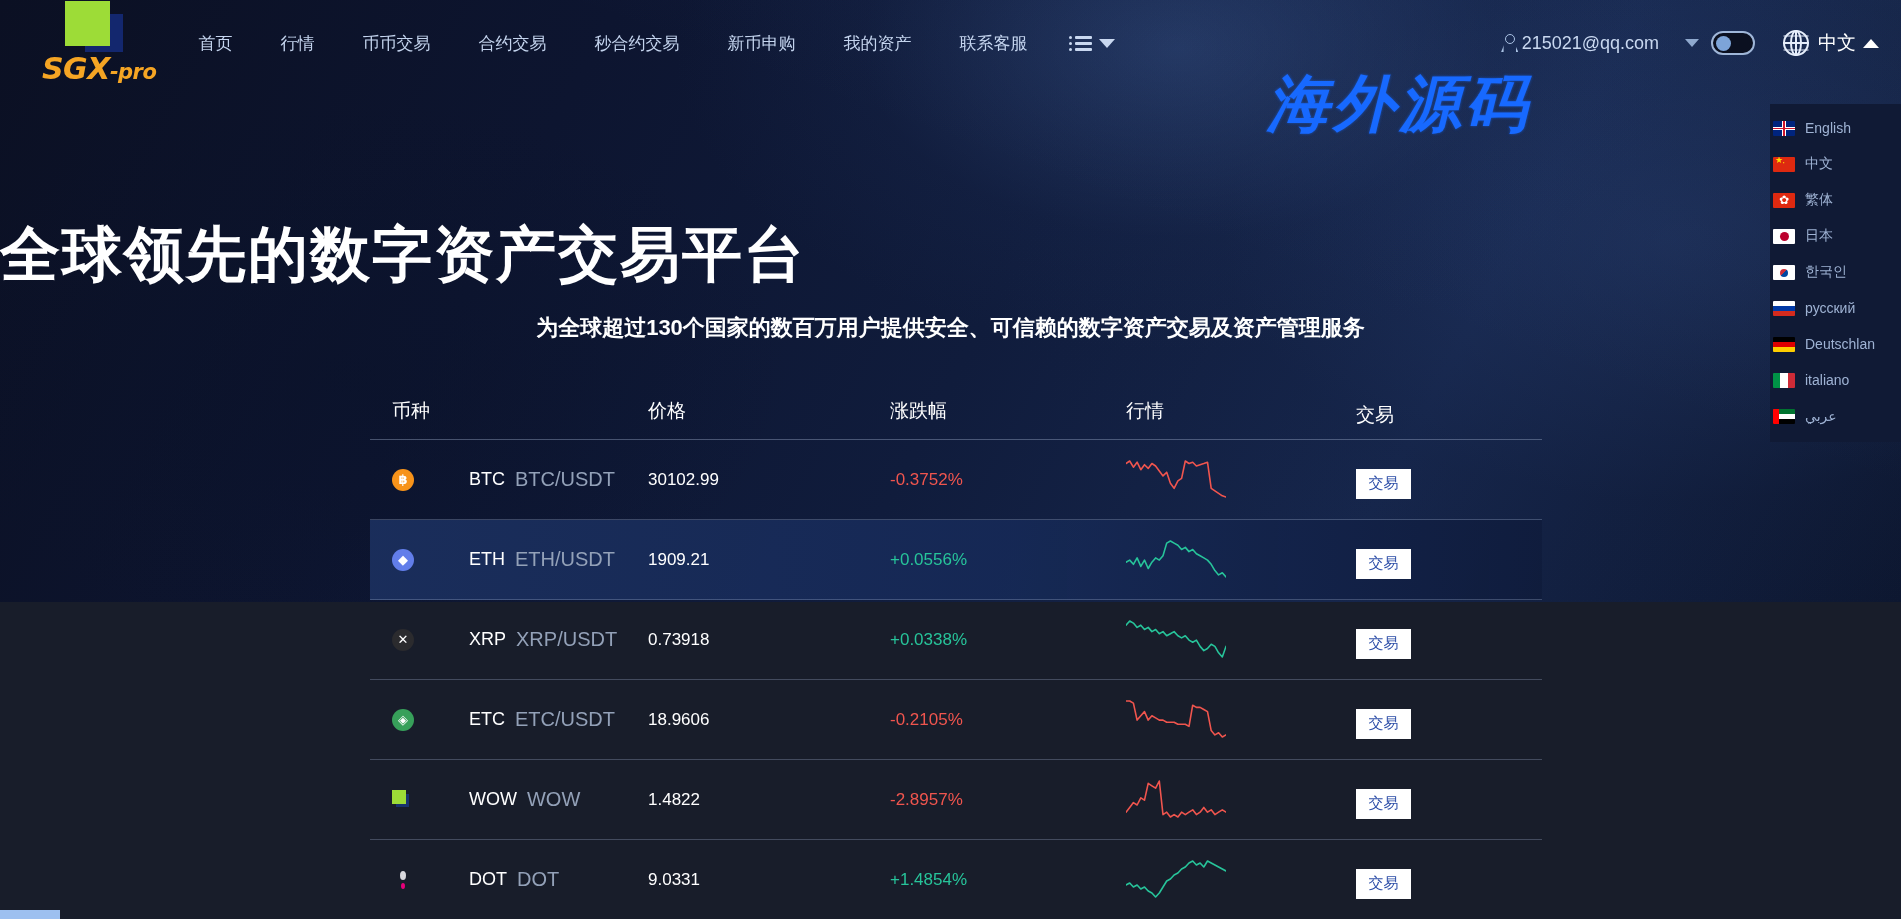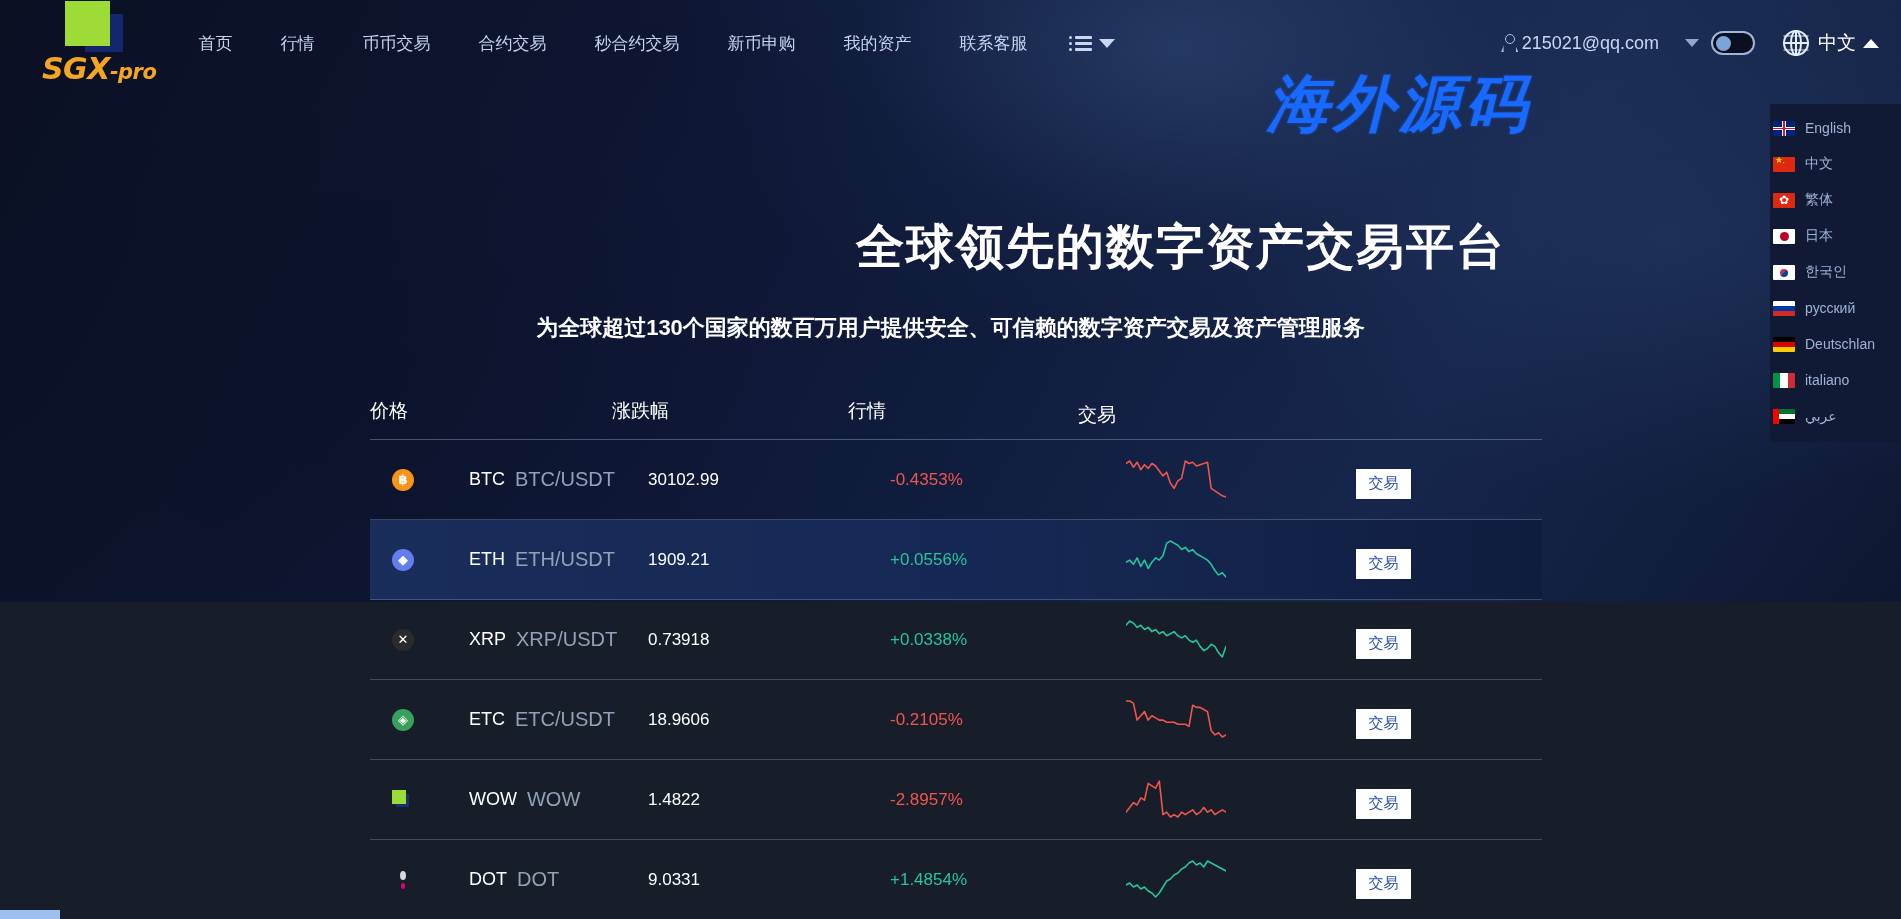--- a/index.html
+++ b/index.html
@@ -173,22 +173,22 @@
   .watermark {
     position:absolute; left:1267px; top:62px; z-index:25;
     font-family:"DejaVu Serif",serif; font-style:italic; font-weight:bold;
     font-size:62px; color:#1769ff; letter-spacing:4px;
     text-shadow:0 0 3px rgba(23,105,255,0.6);
     white-space:nowrap;
   }
 
   
   .hero-title {
-    position:absolute; left:0; top:215px; width:1506px; text-align:right;
-    font-size:48px; font-weight:bold; color:#fff; letter-spacing:2px; z-index:20;
+    position:absolute; left:0; top:215px; width:1506px; text-align:left;
+    font-size:60px; font-weight:bold; color:#fff; letter-spacing:2px; z-index:20;
   }
   .hero-sub {
     position:absolute; left:0; top:313px; width:1901px; text-align:center;
     font-size:22px; color:#ffffff; font-weight:bold; z-index:20;
   }
 
   
   .table {
     position:absolute; left:370px; top:382px; width:1172px; z-index:22;
   }
@@ -338,34 +338,35 @@
   </div>
 </div>
 
 <div class="watermark">海外源码</div>
 
 <div class="hero-title">全球领先的数字资产交易平台</div>
 <div class="hero-sub">为全球超过130个国家的数百万用户提供安全、可信赖的数字资产交易及资产管理服务</div>
 
 <div class="table">
   <div class="thead">
+    <div class="col-coin">币种</div>
     <div class="col-price">价格</div>
     <div class="col-chg">涨跌幅</div>
     <div class="col-spark">行情</div>
     <div class="col-trade">交易</div>
   </div>
   <div id="rows-container">
       <div class="trow">
         <div class="col-coin coin-cell">
           <span class="coin-icon ci-btc">฿</span>
           <span class="coin-sym">BTC</span>
           <span class="coin-pair">BTC/USDT</span>
         </div>
         <div class="col-price price">30102.99</div>
-        <div class="col-chg chg down">-0.4353%</div>
+        <div class="col-chg chg down">-0.3752%</div>
         <div class="col-spark spark">
           <svg width="100" height="46" viewBox="0 0 100 46">
             <polyline points="0.0,6.5 3.7,4.0 7.4,10.2 11.1,5.2 14.8,12.7 18.5,7.7 22.2,11.4 25.9,6.5 29.6,9.0 33.3,13.9 37.0,18.9 40.7,15.2 44.4,26.3 48.1,31.3 51.9,23.9 55.6,21.4 59.3,4.0 63.0,6.5 66.7,5.2 70.4,9.0 74.1,7.7 77.8,6.5 81.5,5.2 85.2,31.3 88.9,33.8 92.6,36.3 96.3,38.8 100.0,40.0" fill="none" stroke="#f0554e" stroke-width="1.6" stroke-linejoin="round" stroke-linecap="round"></polyline>
           </svg>
         </div>
         <div class="col-trade"><button class="trade-btn">交易</button></div>
       </div>
       <div class="trow highlight">
         <div class="col-coin coin-cell">
           <span class="coin-icon ci-eth">◆</span>

